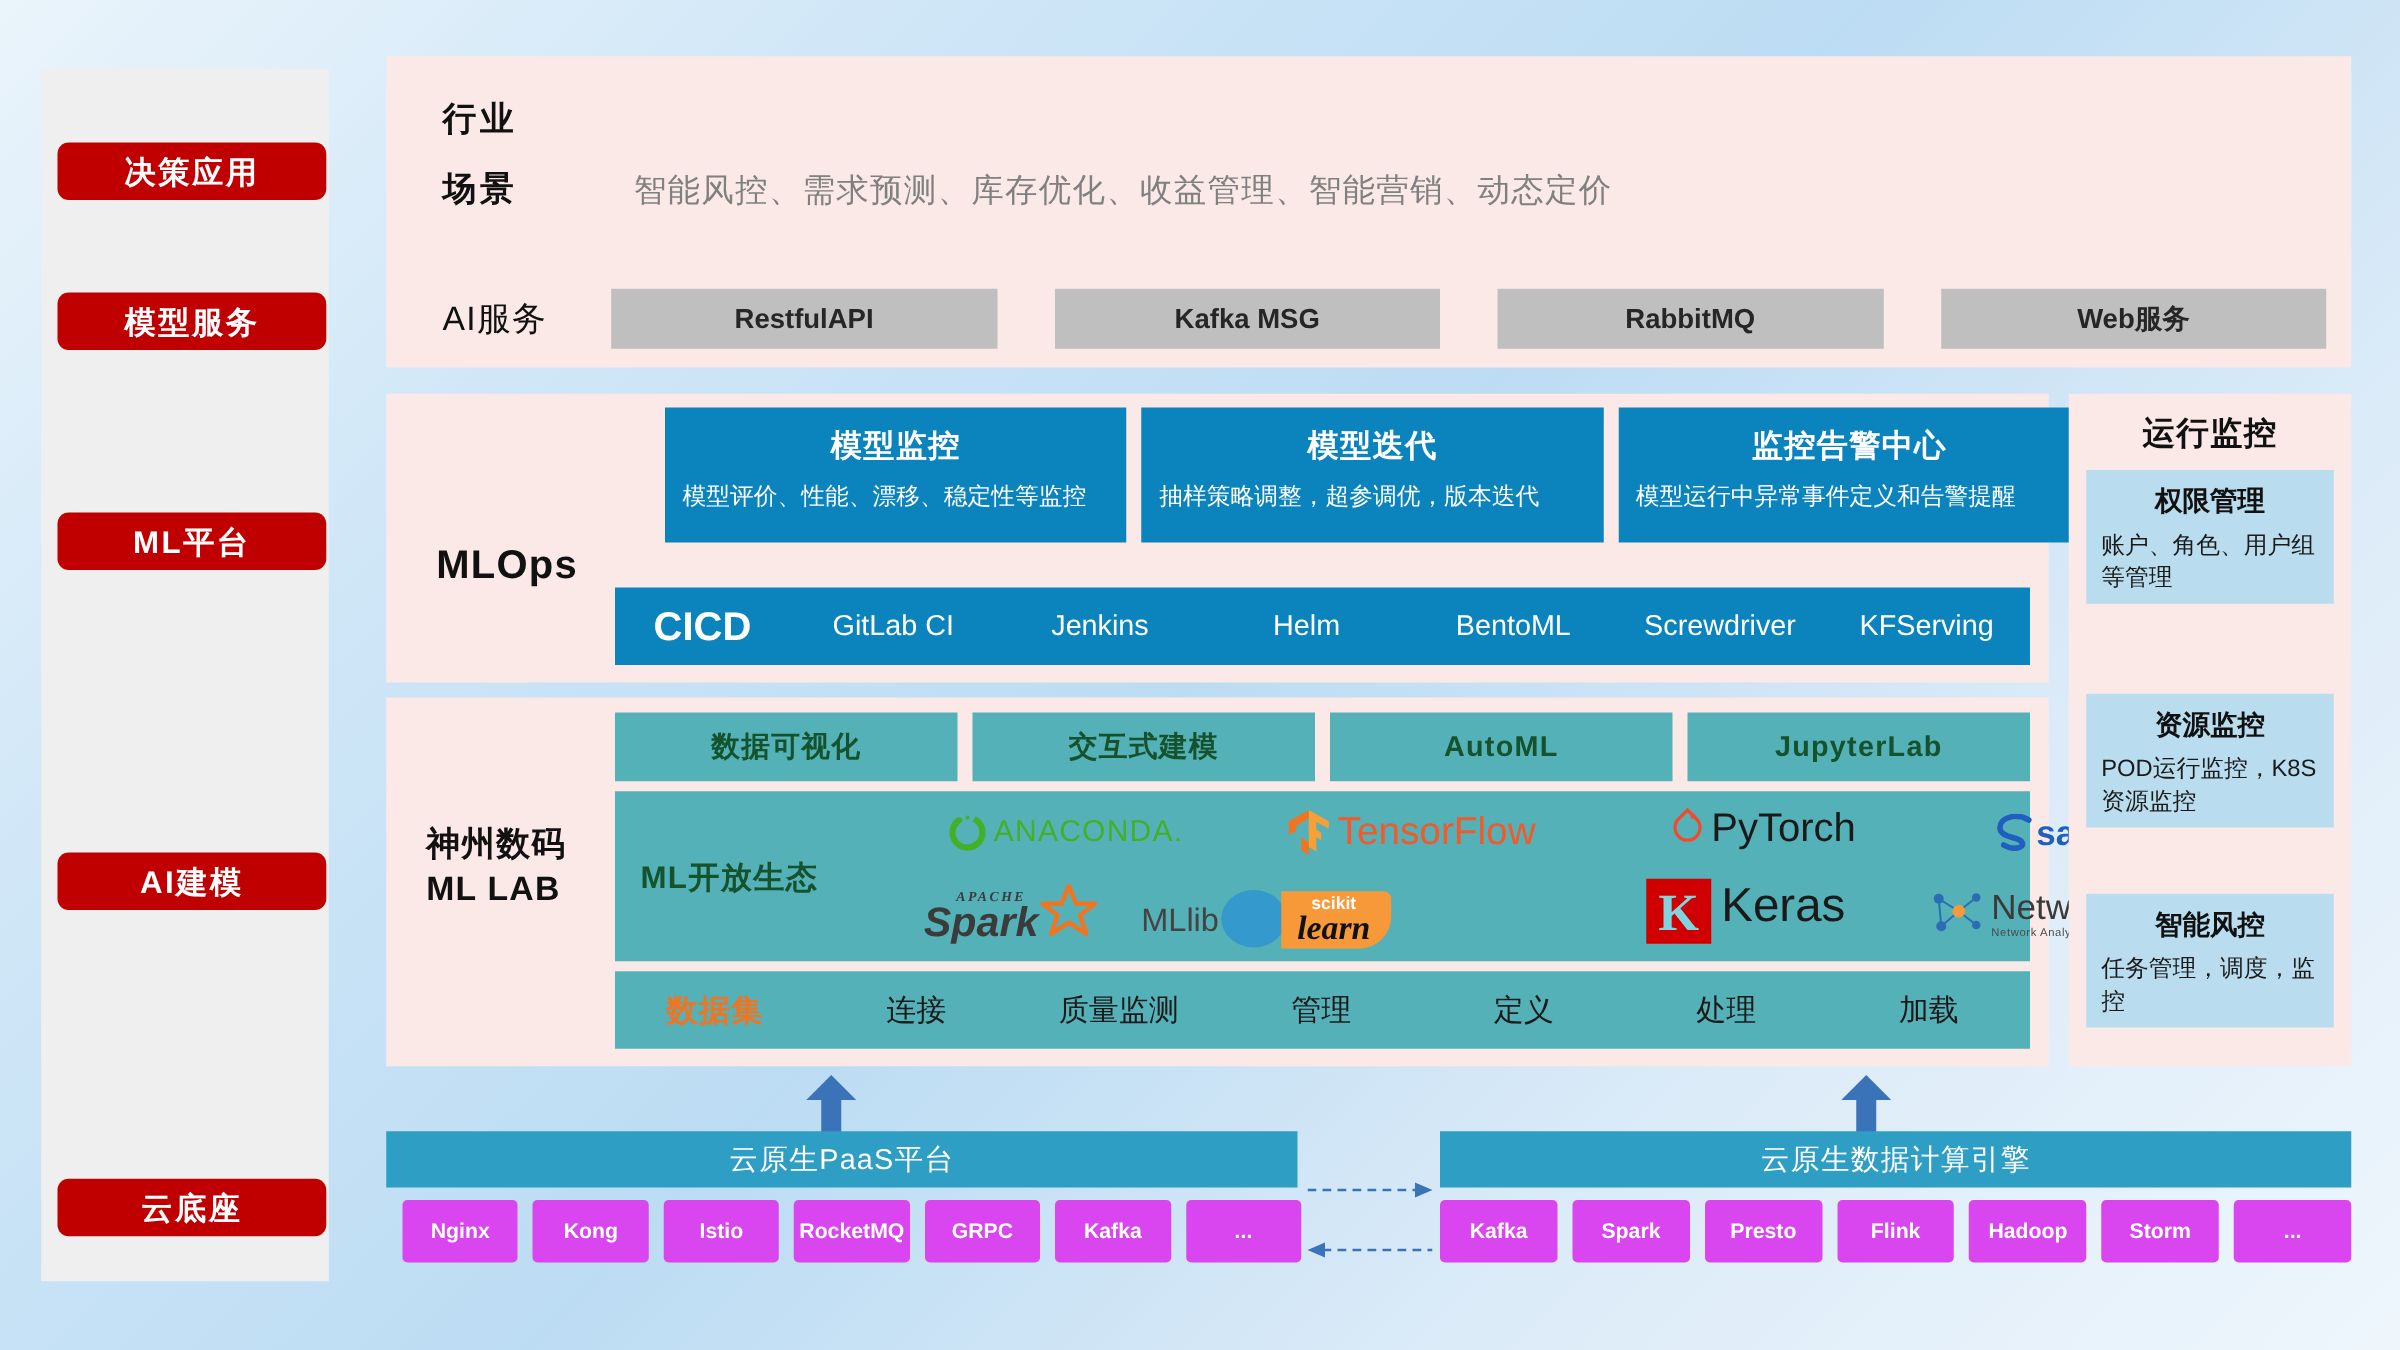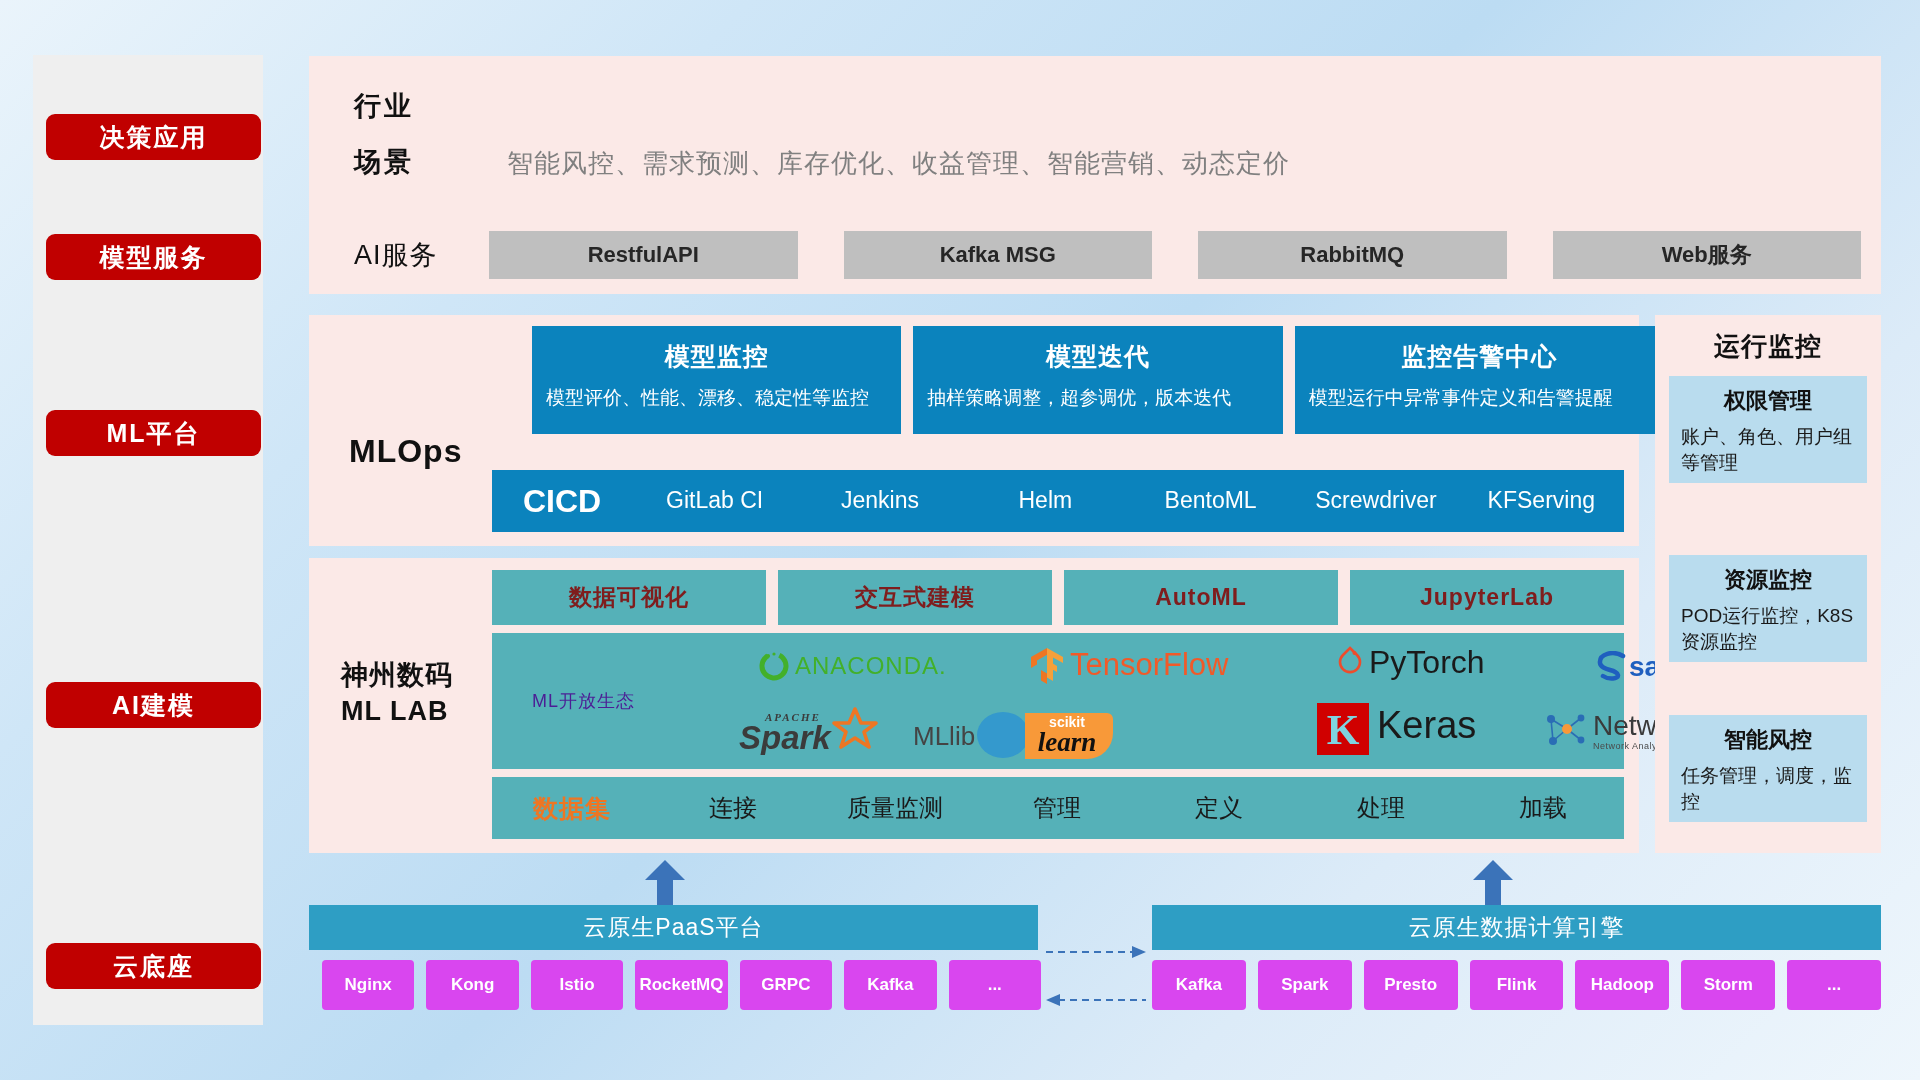--- a/index.html
+++ b/index.html
@@ -21,21 +21,21 @@
     background:#c00000;border-radius:9px;
     color:#fff;font-size:25px;font-weight:bold;
     display:flex;align-items:center;justify-content:center;
     letter-spacing:2px;
   }
 
   
   .panel{position:absolute;background:#fbe9e7;}
 
   
-  #row-industry{left:309px;top:56px;width:1572px;height:181px;}
+  #row-industry{left:309px;top:45px;width:1572px;height:181px;}
   .ind-label{
     position:absolute;left:45px;font-size:27px;font-weight:bold;color:#111;
     letter-spacing:3px;
   }
   .ind-text{
     position:absolute;left:198px;font-size:26px;color:#808080;letter-spacing:1px;
     white-space:nowrap;
   }
 
   
@@ -90,31 +90,31 @@
   #row-model{left:309px;top:558px;width:1330px;height:295px;}
   .model-label{
     position:absolute;left:32px;top:100px;width:150px;
     font-size:27px;font-weight:bold;color:#111;line-height:1.32;letter-spacing:1px;
   }
   .model-tabs{
     position:absolute;left:183px;top:12px;width:1132px;height:55px;
     display:flex;gap:12px;
   }
   .model-tab{
-    flex:1;background:#55b1b8;color:#7f1d1d;
+    flex:1;background:#55b1b8;color:#14532d;
     display:flex;align-items:center;justify-content:center;
     font-size:23px;font-weight:bold;letter-spacing:1px;
   }
   .eco-band{
     position:absolute;left:183px;top:75px;width:1132px;height:136px;
     background:#55b1b8;display:flex;align-items:center;
   }
   .eco-label{
-    width:183px;flex:none;text-align:center;color:#4c1d95;
-    font-size:18px;font-weight:normal;letter-spacing:1px;
+    width:183px;flex:none;text-align:center;color:#14532d;
+    font-size:25px;font-weight:bold;letter-spacing:1px;
   }
   .eco-logos{flex:1;height:100%;position:relative;}
   .ds-bar{
     position:absolute;left:183px;top:219px;width:1132px;height:62px;
     background:#55b1b8;display:flex;align-items:center;
   }
   .ds-title{
     width:160px;flex:none;text-align:center;color:#ee7623;
     font-size:25px;font-weight:bold;letter-spacing:1px;
   }

